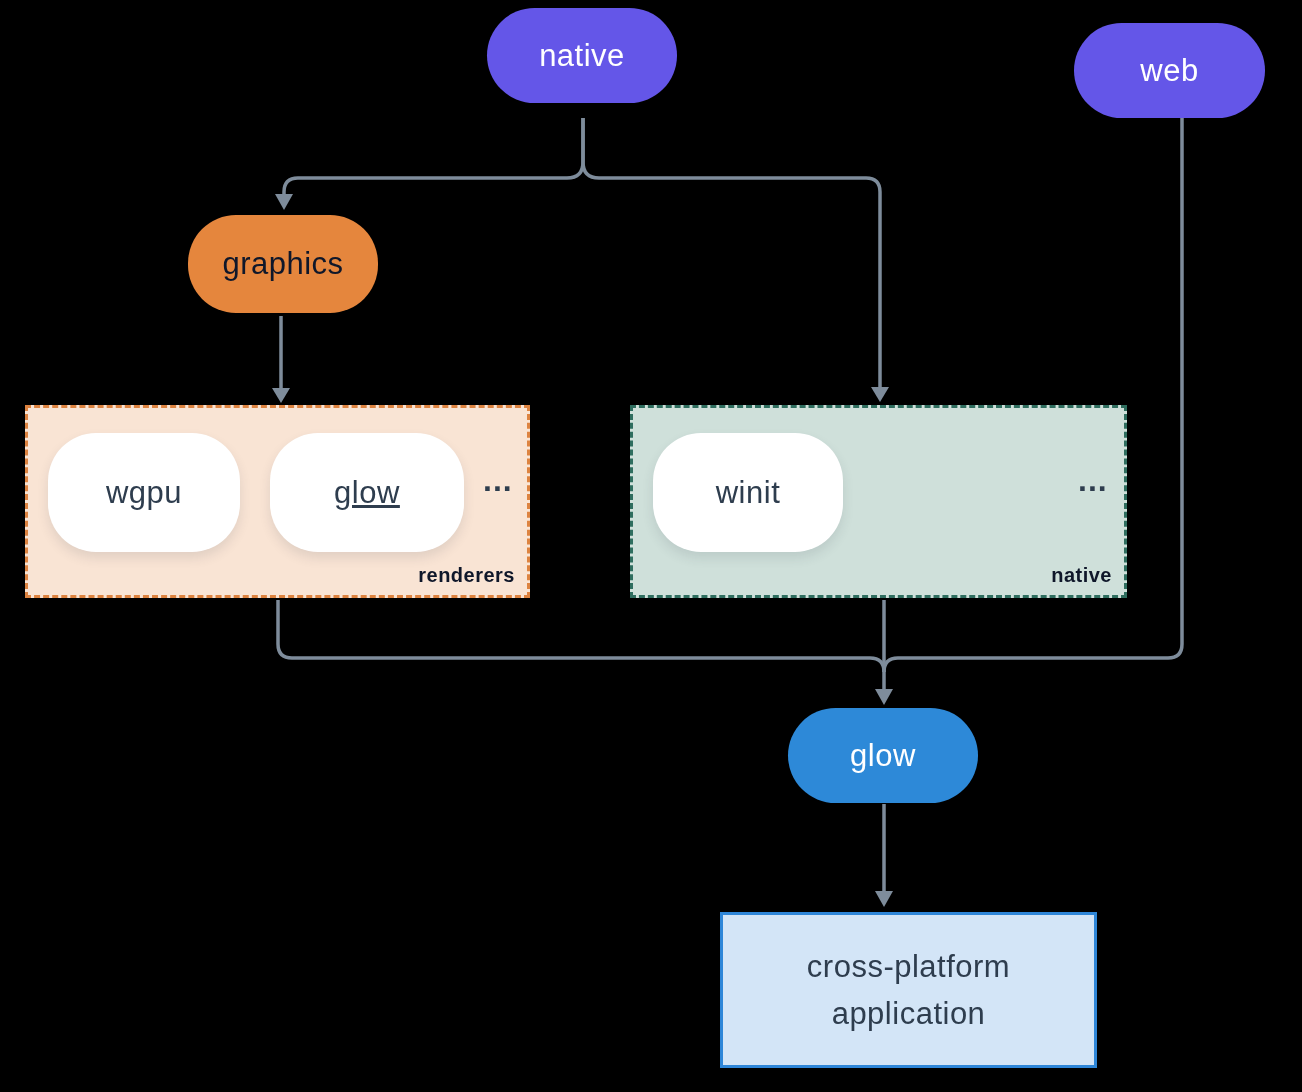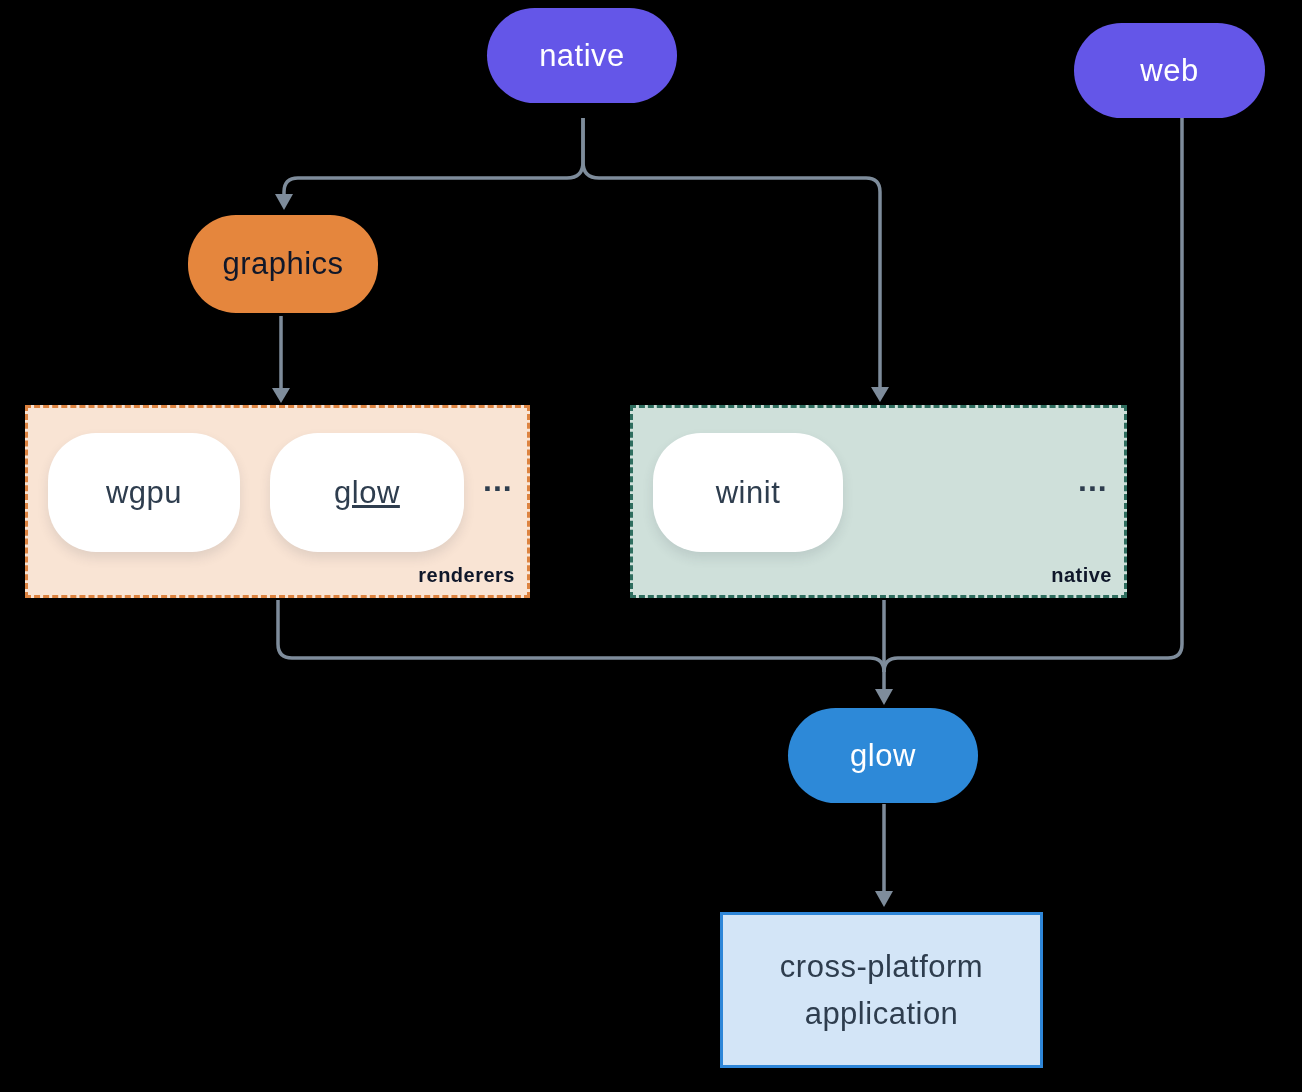--- a/index.html
+++ b/index.html
@@ -31,21 +31,21 @@
   .ellipsis{
     position:absolute;top:25px;height:95px;display:flex;align-items:center;
     color:#2e3d4e;font-size:32px;font-weight:bold;letter-spacing:1px;
   }
   .ellipsis-renderers{left:455px;}
   .ellipsis-shells{left:445px;}
   .group-label{
     position:absolute;right:12px;bottom:8px;color:#0f172a;font-size:20px;letter-spacing:0.5px;font-weight:bold;
   }
   .app-box{
-    position:absolute;left:720px;top:912px;width:323px;height:156px;box-sizing:border-box;
+    position:absolute;left:720px;top:912px;width:377px;height:156px;box-sizing:border-box;
     background:#d3e5f7;border:3px solid #2e86d8;
     display:flex;align-items:center;justify-content:center;text-align:center;
     color:#2e3d4e;font-size:31px;line-height:47px;letter-spacing:0.5px;
   }
   .app-box span{display:block;width:260px;}
 </style>
 </head>
 <body>
 
 <div class="canvas">

